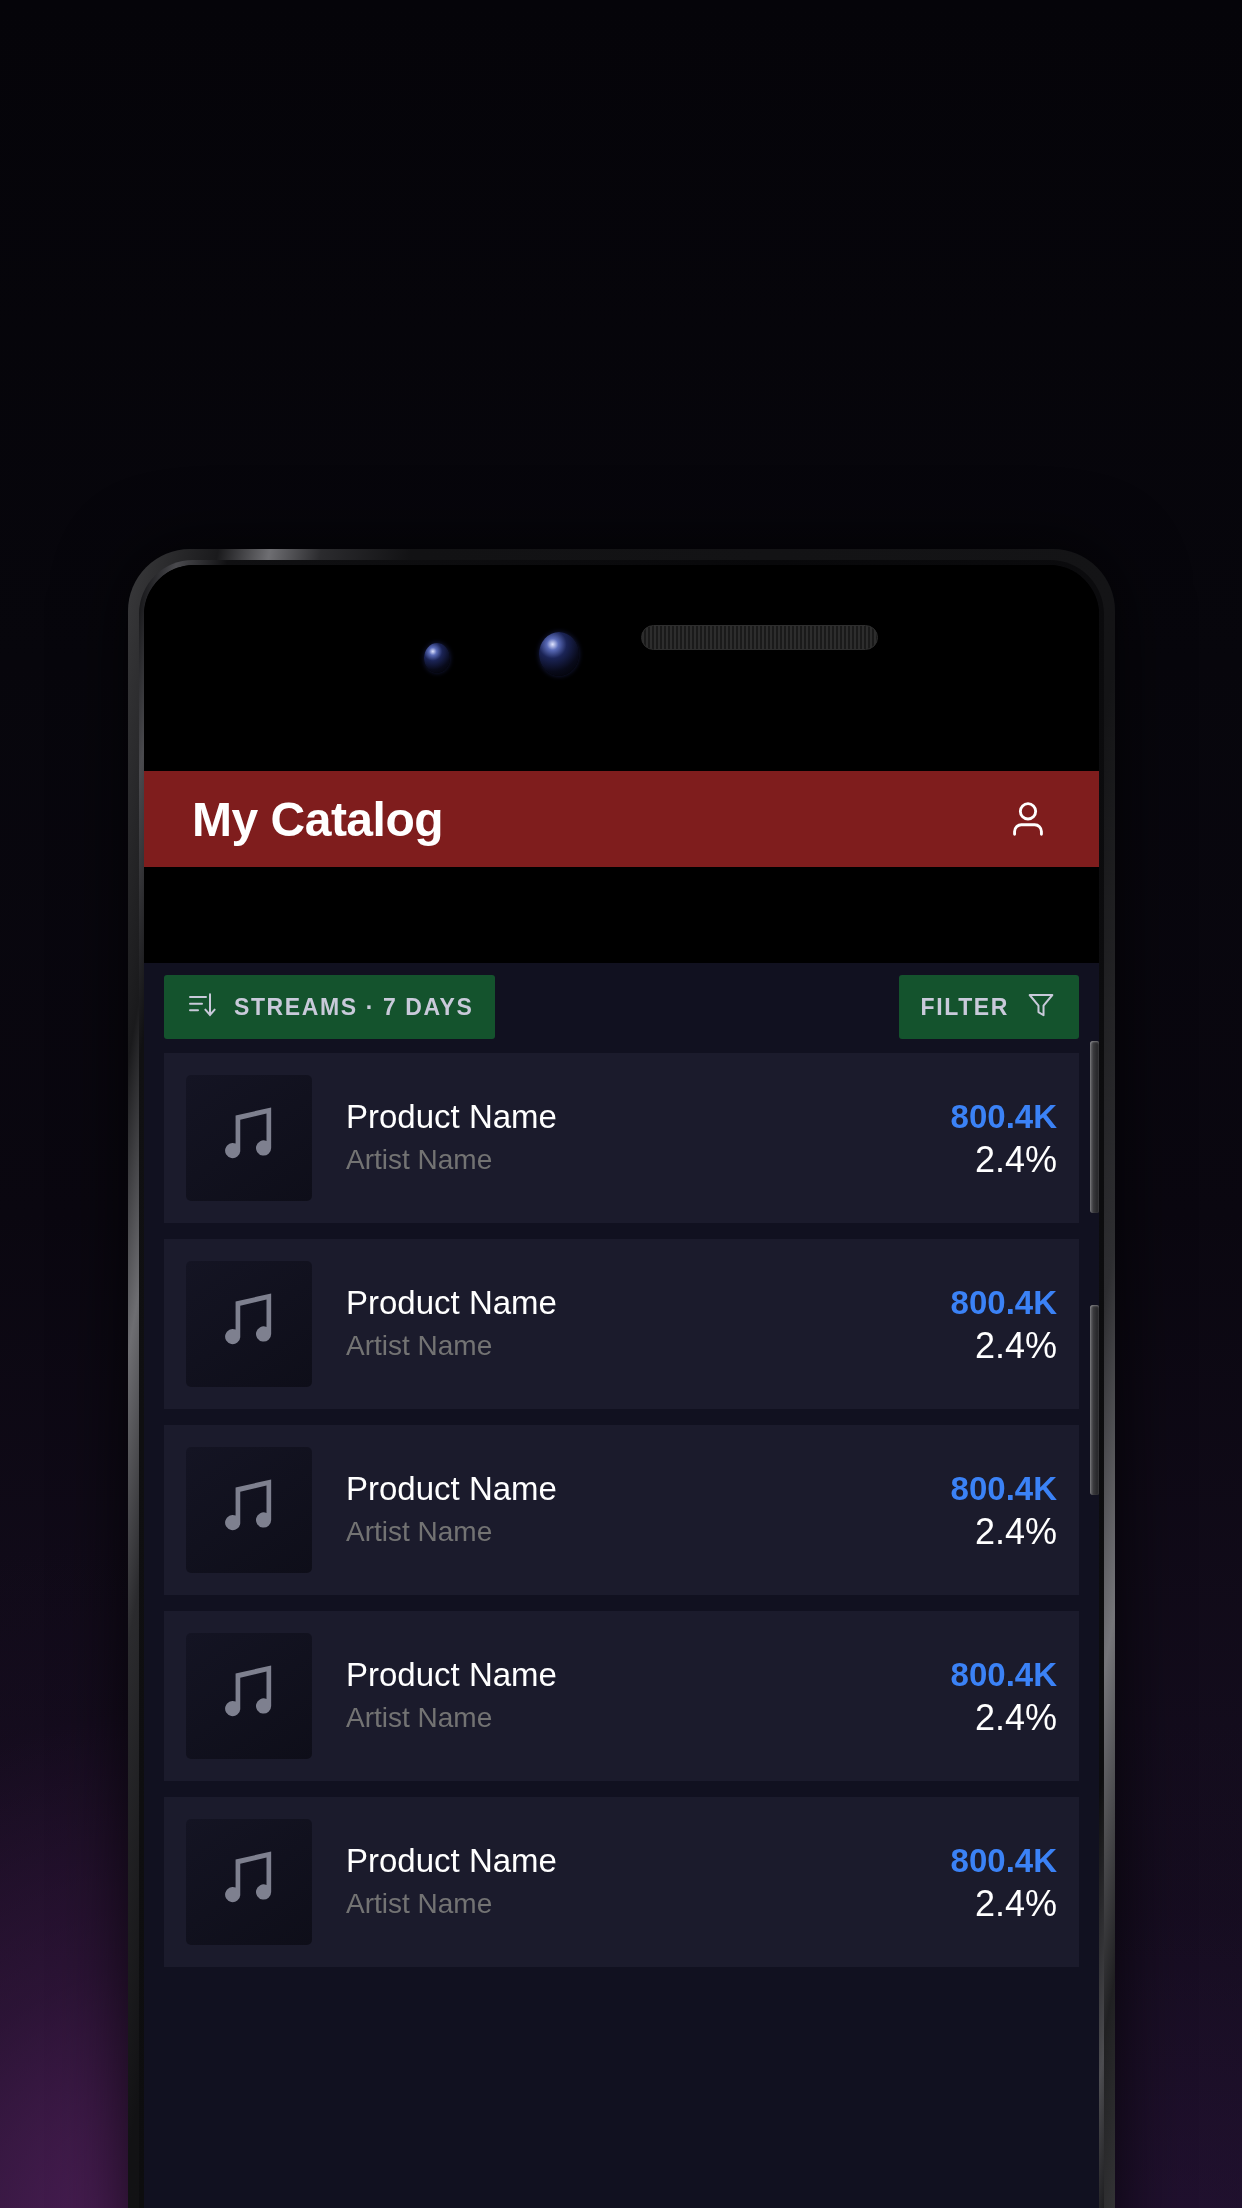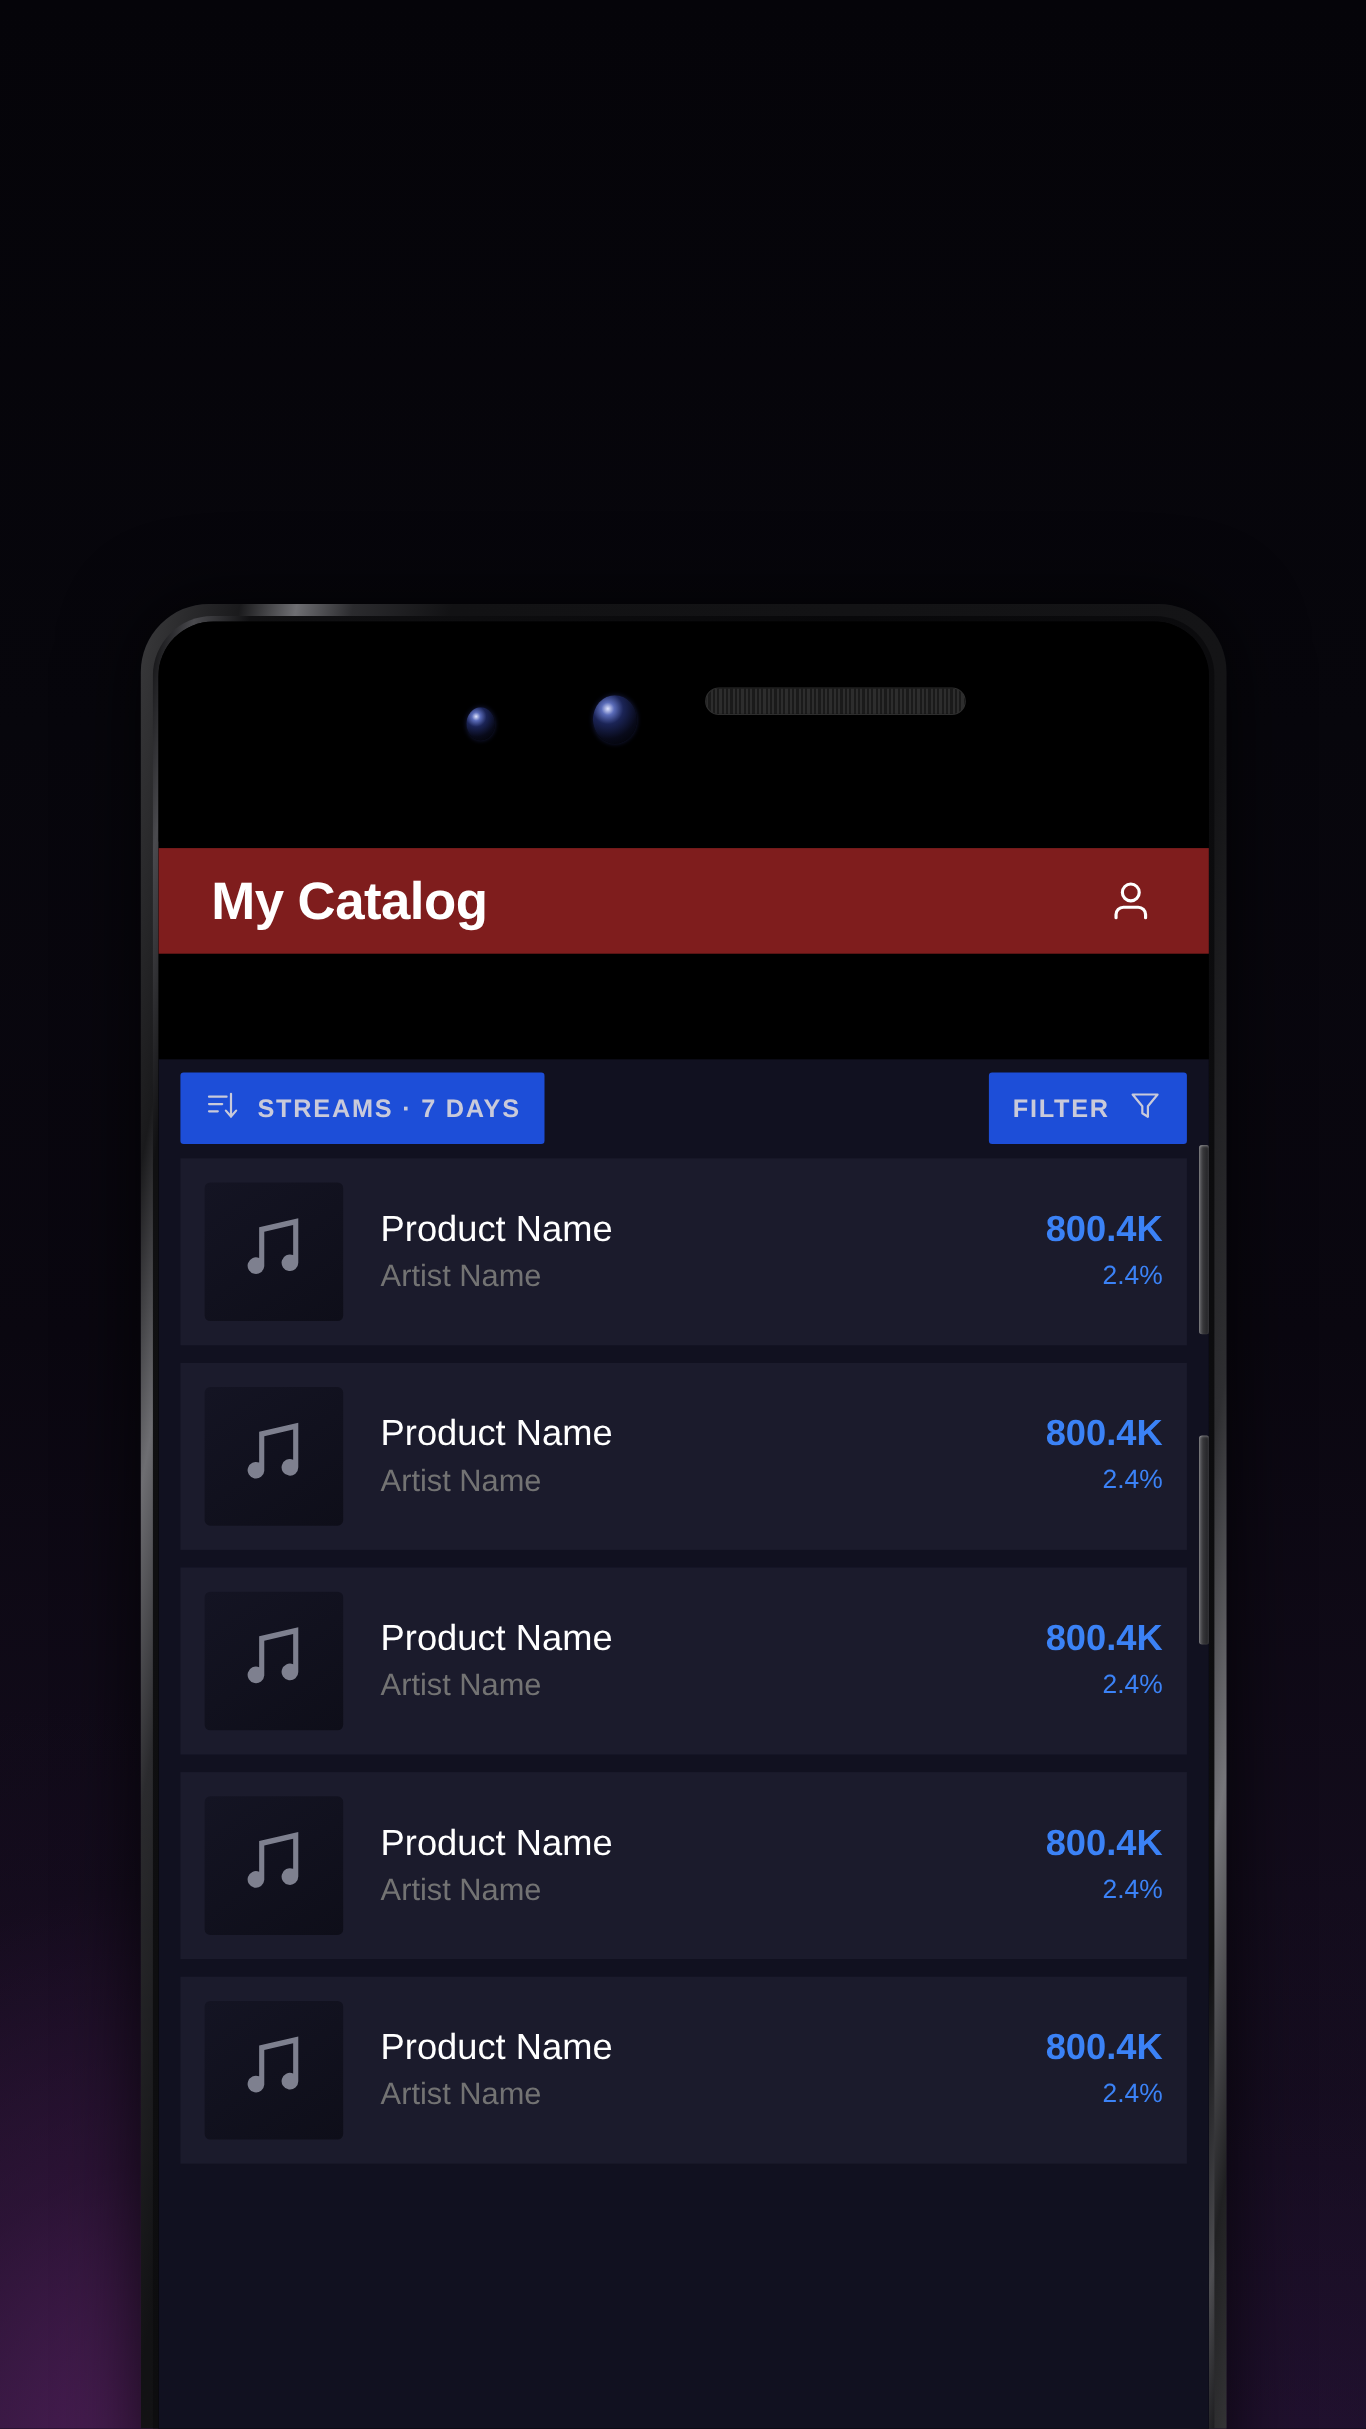--- a/index.html
+++ b/index.html
@@ -123,21 +123,21 @@
     padding:0 20px;
   }
 
   
   #toolbar {
     display:flex; align-items:center; justify-content:space-between;
     height:88px;
   }
   .chip {
     display:flex; align-items:center; gap:16px;
-    background:#1d4ed8;
+    background:#14532d;
     padding:14px 22px;
     border-radius:3px;
   }
   .chip-label {
     color:#c9cada; font-size:23px; font-weight:700;
     letter-spacing:1.6px; white-space:nowrap;
   }
 
   
   #rows { margin-top:2px; }
@@ -152,21 +152,21 @@
     width:126px; height:126px; flex:0 0 126px;
     background:linear-gradient(145deg,#141423 0%,#0e0e19 100%);
     border-radius:5px;
     display:flex; align-items:center; justify-content:center;
   }
   .row-mid { flex:1 1 auto; padding-left:34px; min-width:0; }
   .row-right { text-align:right; padding-left:20px; }
   .product-name { color:#ffffff; font-size:33px; font-weight:400; line-height:44px; white-space:nowrap; }
   .artist-name  { color:#737373; font-size:28px; font-weight:400; line-height:42px; white-space:nowrap; }
   .metric-value { color:#3b82f6; font-size:33px; font-weight:700; line-height:44px; white-space:nowrap; }
-  .metric-delta { color:#3b82f6; font-size:24px; font-weight:400; line-height:42px; white-space:nowrap; }
+  .metric-delta { color:#ffffff; font-size:36px; font-weight:400; line-height:42px; white-space:nowrap; }
 </style>
 </head>
 <body>
 
 <div id="page">
 
 
   <div id="phone">
     <div id="phone-inner-ring">
       <div id="screen">

